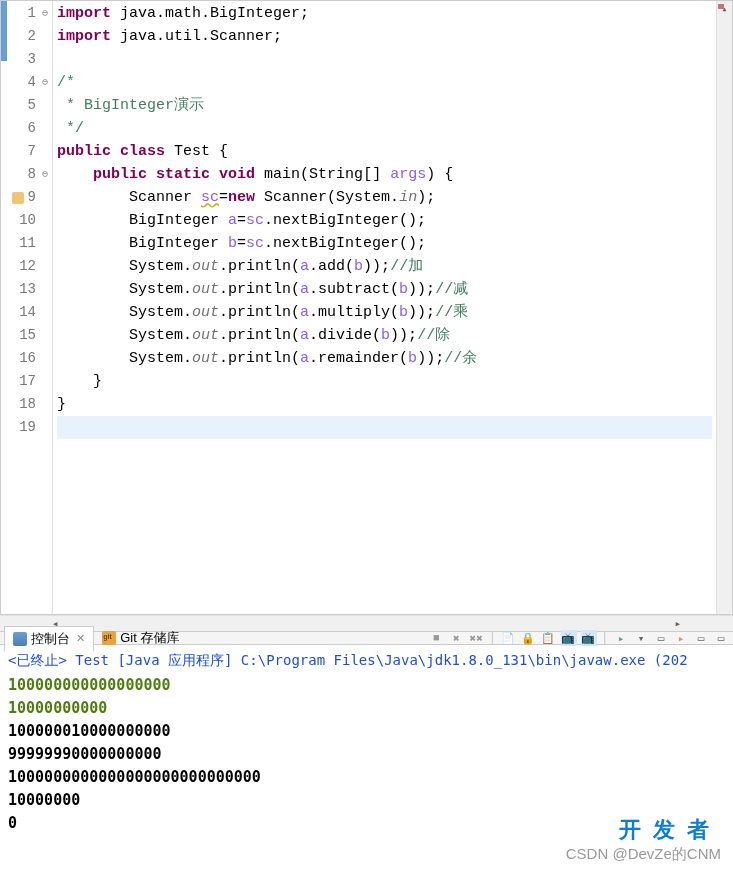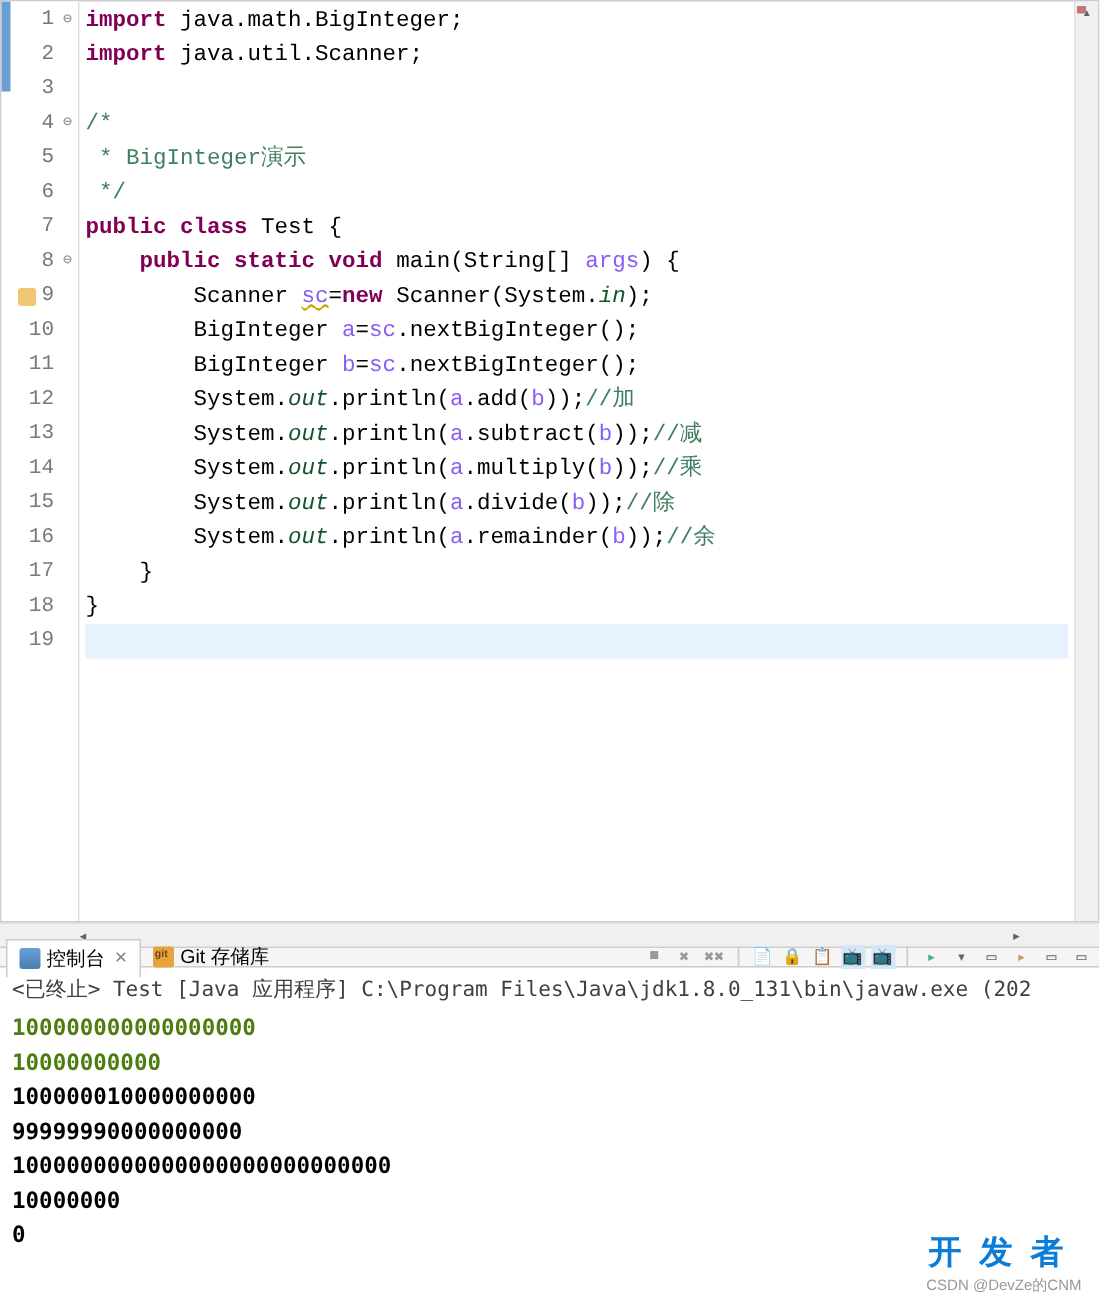--- a/index.html
+++ b/index.html
@@ -59,21 +59,21 @@
       white-space: pre;
       overflow: hidden;
     }
     .code-line { height: 23px; }
     .code-line.highlight {
       background: #e8f2fe;
       margin-right: 4px;
     }
     .kw { color: #7f0055; font-weight: bold; }
     .comment { color: #3f7f5f; }
-    .static-field { color: #14532d; font-style: italic; }
+    .static-field { color: #737373; font-style: italic; }
     .local-var { color: #8b5cf6; }
     .normal { color: #000000; }
     .underline { text-decoration-line: underline; text-decoration-style: wavy; text-decoration-color: #ccaa00; }
     .editor-scrollbar-v {
       width: 16px;
       background: #f0f0f0;
       border-left: 1px solid #e0e0e0;
       position: relative;
     }
     .scroll-arrow {
@@ -140,21 +140,21 @@
       font-size: 11px;
       color: #666;
     }
     .console-output {
       padding: 4px 8px;
       font-family: 'Microsoft YaHei', Consolas, monospace;
       font-size: 15px;
       line-height: 23px;
     }
     .console-title {
-      color: #404040;
+      color: #1d4ed8;
       font-size: 14px;
       margin-bottom: 2px;
       white-space: nowrap;
       overflow: hidden;
     }
     .input-line { color: #4d7c0f; font-family: Consolas, monospace; font-weight: bold; }
     .output-line { color: #000000; font-family: Consolas, monospace; font-weight: bold; }
     .watermark {
       position: absolute;
       bottom: 8px;
@@ -165,21 +165,21 @@
     .watermark-main {
       color: #0b7dd8;
       font-size: 22px;
       font-family: 'Microsoft YaHei', sans-serif;
       font-weight: 600;
       letter-spacing: 12px;
       margin-top: 16px;
     }
     .watermark-sub {
       color: #999999;
-      font-size: 10px;
+      font-size: 15px;
       font-family: 'Microsoft YaHei', sans-serif;
     }
     .left-margin-strip {
       position: absolute;
       left: 0;
       top: 0;
       width: 6px;
       height: 60px;
       background: #6a9fd4;
       z-index: 5;

